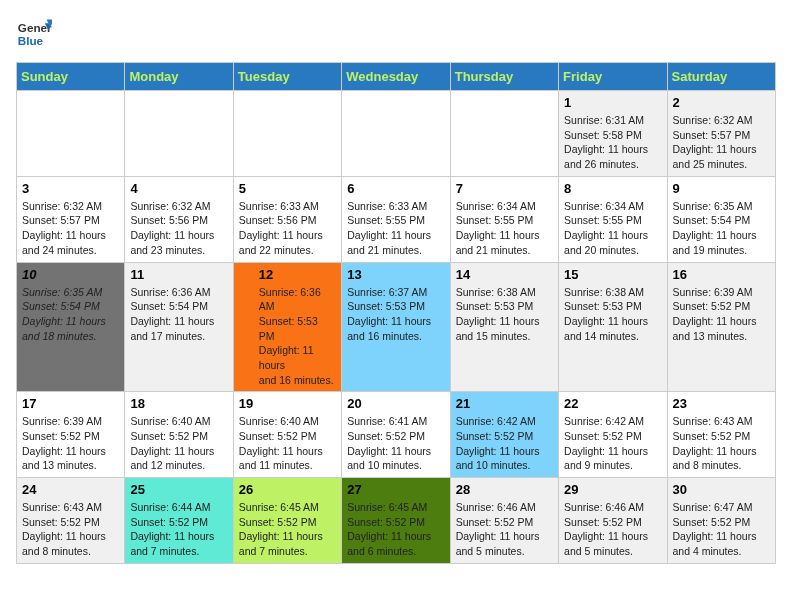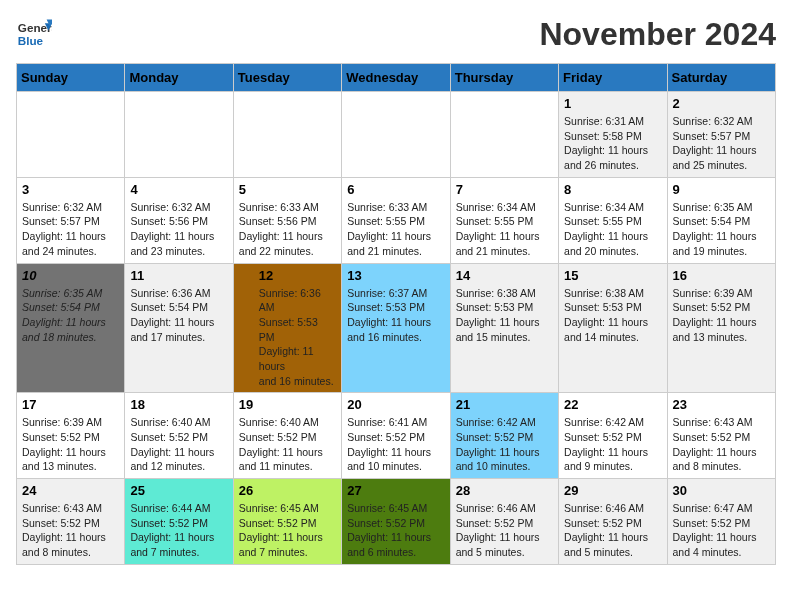--- a/index.html
+++ b/index.html
@@ -38,21 +38,21 @@
       color: #555;
       margin-top: 2px;
     }
     .calendar {
       width: 100%;
       border-collapse: collapse;
       font-size: 11px;
     }
     .calendar th {
       background-color: #2979c0;
-      color: #000000;
+      color: #bef264;
       padding: 6px 4px;
       text-align: left;
       font-size: 13px;
       font-weight: bold;
       border: 1px solid #ccc;
     }
     .calendar td {
       vertical-align: top;
       padding: 4px 5px;
       border: 1px solid #ccc;
@@ -94,21 +94,20 @@
 <div class="header">
   <div class="logo">
     <svg class="logo-icon" viewBox="0 0 40 40">
       <text x="2" y="18" font-size="13" font-weight="bold" fill="#333">General</text>
       <text x="2" y="32" font-size="13" font-weight="bold" fill="#1a6bb5">Blue</text>
       <polygon points="32,8 40,8 36,16" fill="#1a6bb5"></polygon>
       <polygon points="34,4 42,4 38,12" fill="#2979c0"></polygon>
     </svg>
   </div>
   <div class="title-block">
-    <div class="month-title">November 2024</div>
   </div>
 </div>
 
 <table class="calendar">
   <thead>
     <tr>
       <th>Sunday</th>
       <th>Monday</th>
       <th>Tuesday</th>
       <th>Wednesday</th>
@@ -165,21 +164,21 @@
       </tr>
       <tr>
         <td style="background: #737373; font-style: italic;">
           <span class="day-num">10</span>
           <div class="day-info">Sunrise: 6:35 AM<br>Sunset: 5:54 PM<br>Daylight: 11 hours<br>and 18 minutes.</div>
         </td>
         <td style="background: rgb(240, 240, 240);">
           <span class="day-num">11</span>
           <div class="day-info">Sunrise: 6:36 AM<br>Sunset: 5:54 PM<br>Daylight: 11 hours<br>and 17 minutes.</div>
         </td>
-        <td style="background: #a16207; padding-left: 25px;">
+        <td style="background: #f97316; padding-left: 25px;">
           <span class="day-num">12</span>
           <div class="day-info">Sunrise: 6:36 AM<br>Sunset: 5:53 PM<br>Daylight: 11 hours<br>and 16 minutes.</div>
         </td>
         <td style="background: #7dd3fc;">
           <span class="day-num">13</span>
           <div class="day-info">Sunrise: 6:37 AM<br>Sunset: 5:53 PM<br>Daylight: 11 hours<br>and 16 minutes.</div>
         </td>
         <td style="background: rgb(240, 240, 240);">
           <span class="day-num">14</span>
           <div class="day-info">Sunrise: 6:38 AM<br>Sunset: 5:53 PM<br>Daylight: 11 hours<br>and 15 minutes.</div>

